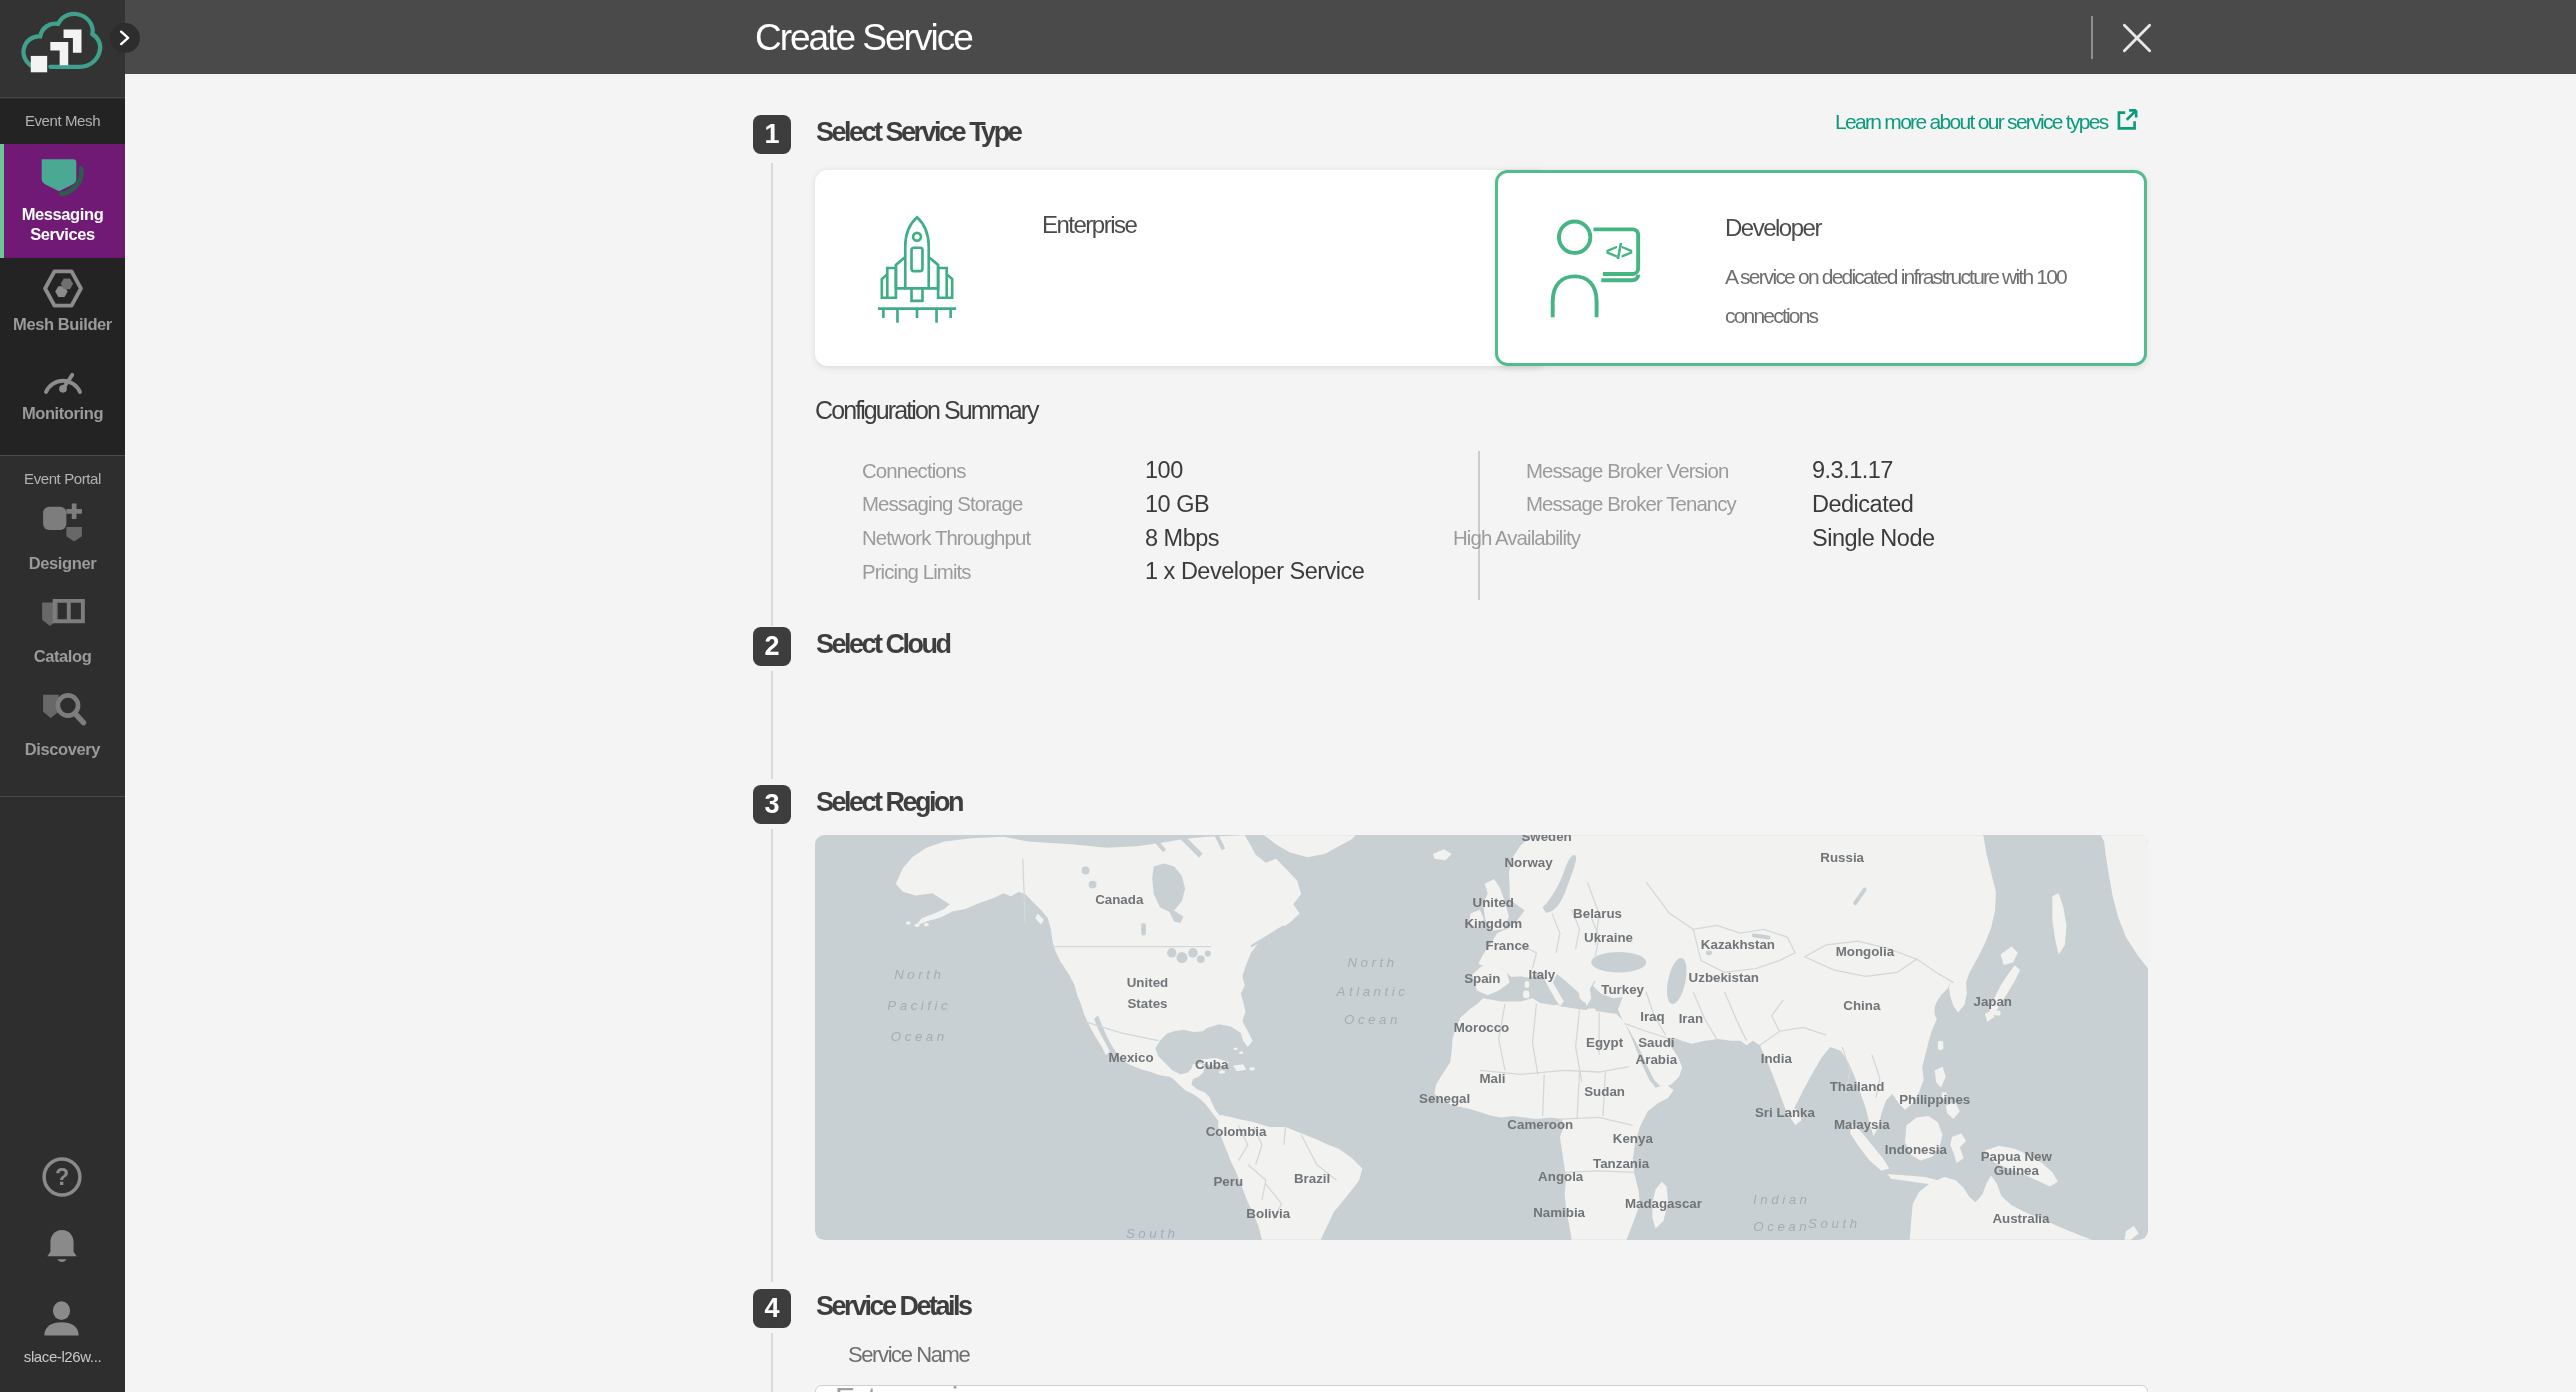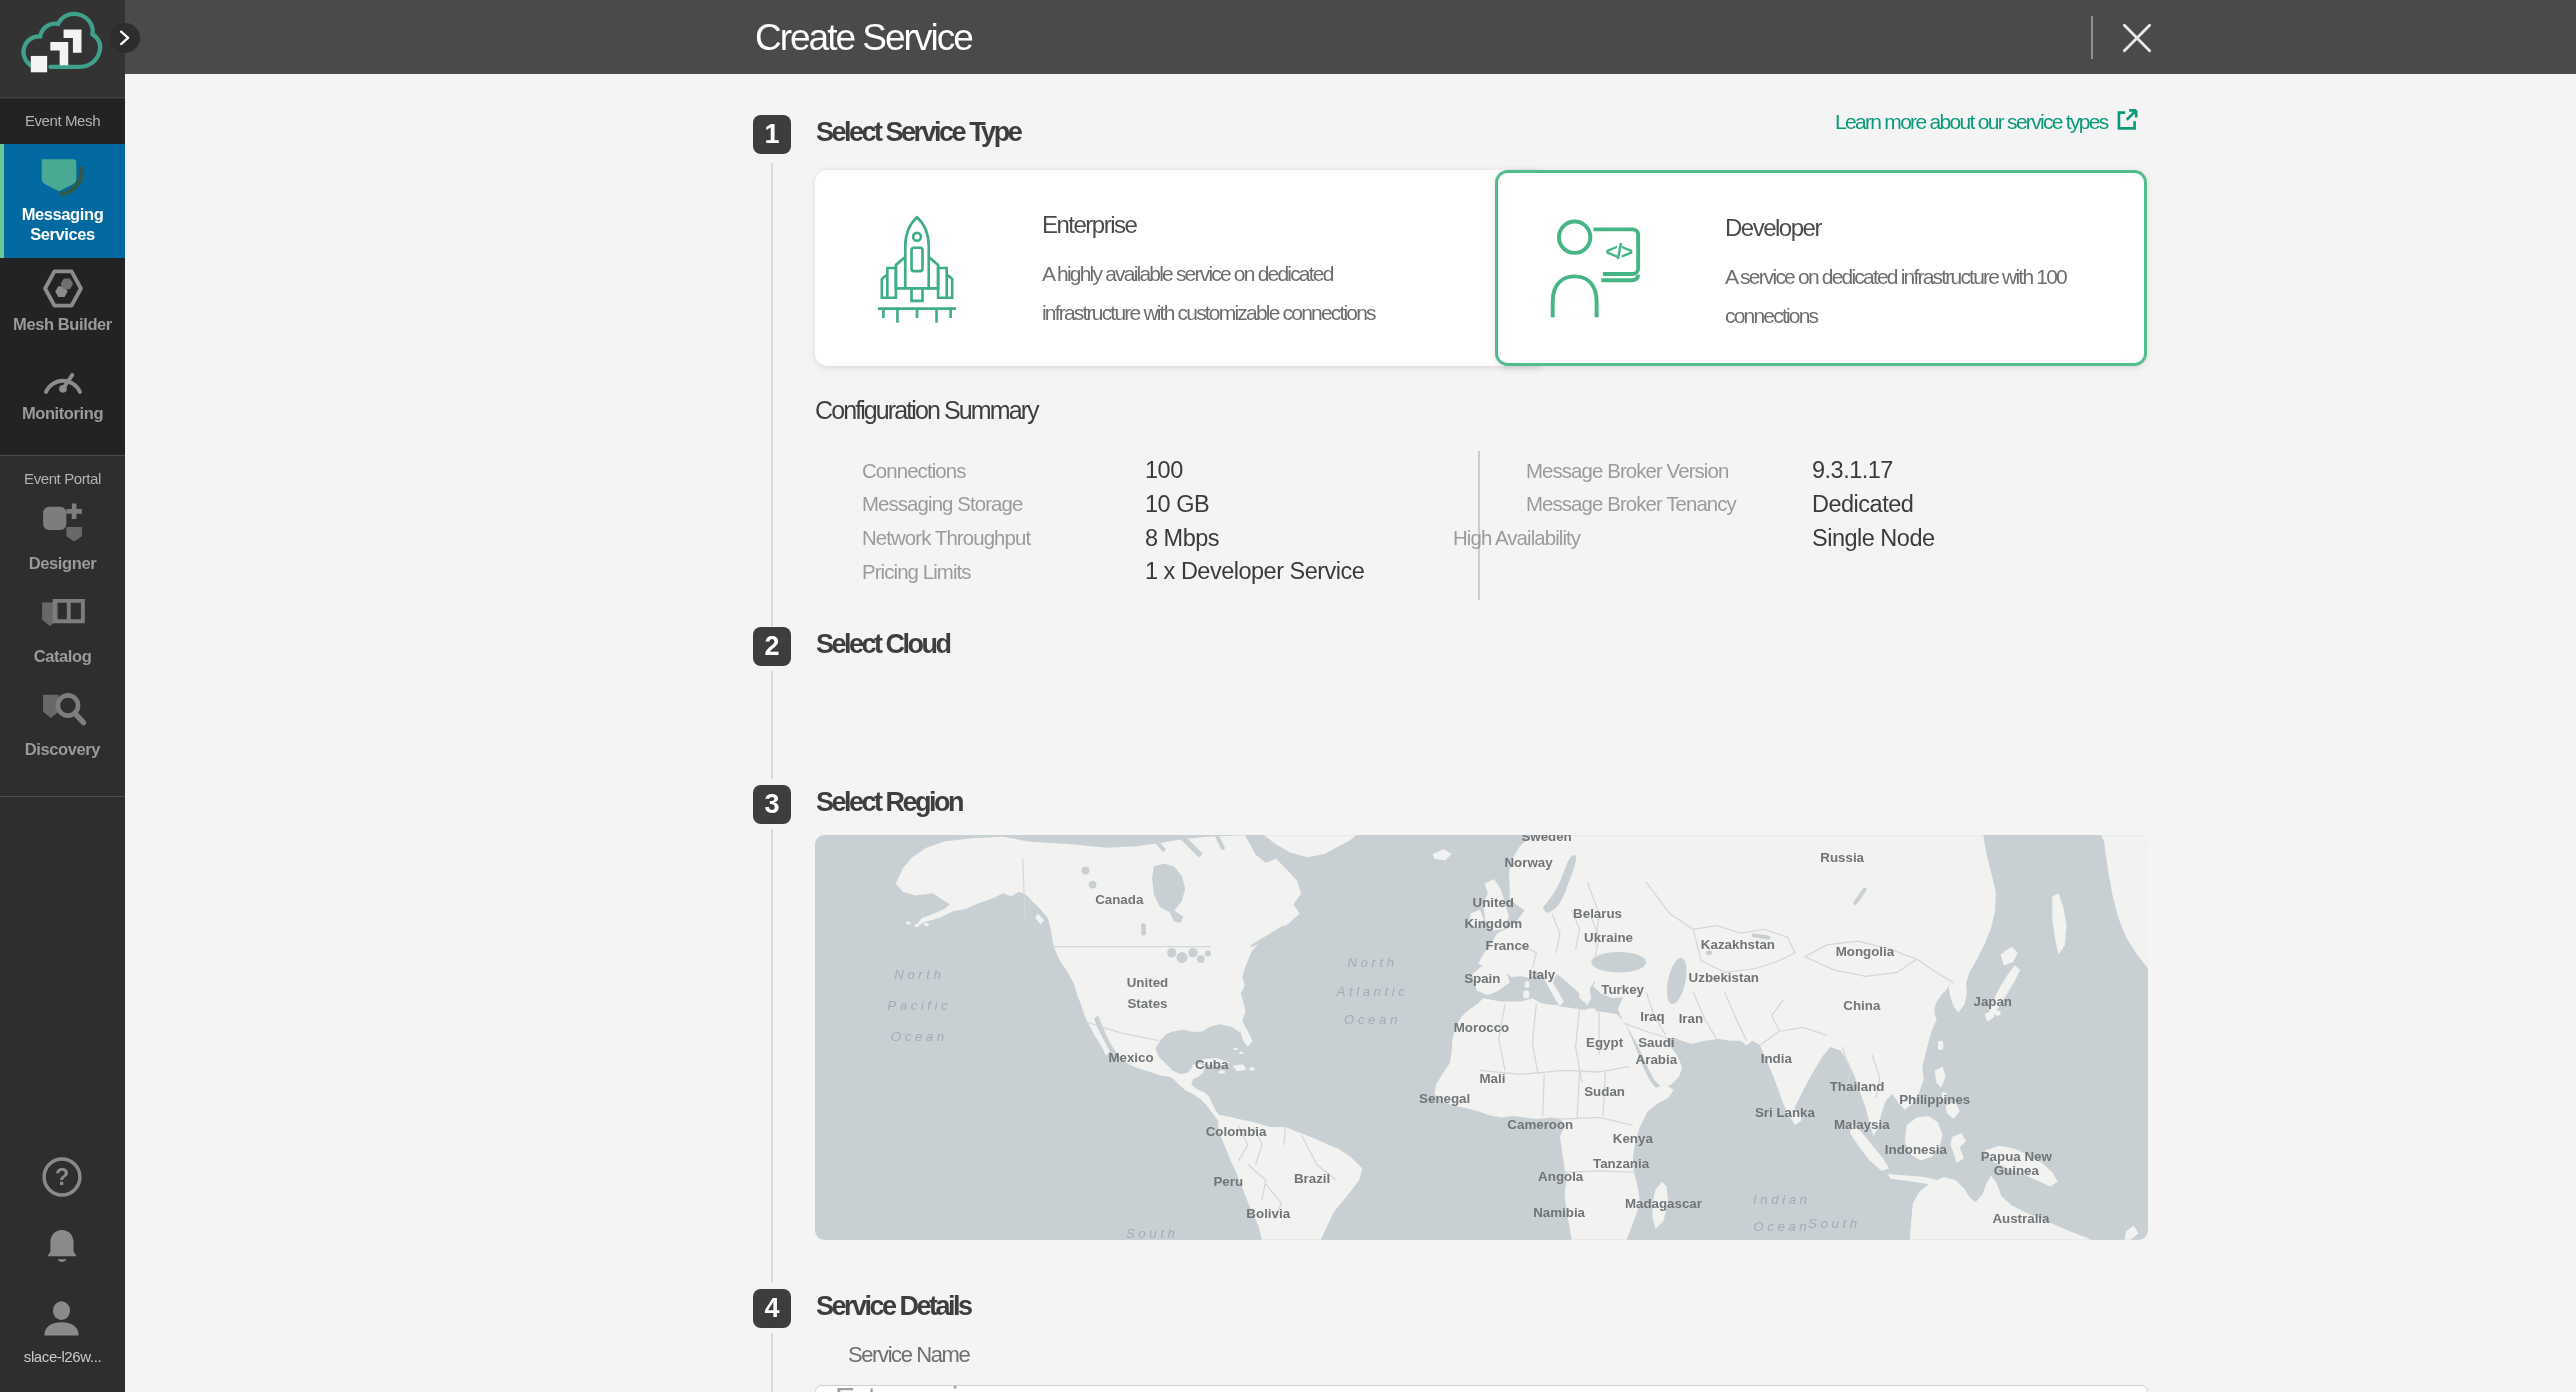--- a/index.html
+++ b/index.html
@@ -4,21 +4,21 @@
 <style>
 * { margin:0; padding:0; box-sizing:border-box; }
 html,body { width:2576px; height:1392px; overflow:hidden; font-family:"Liberation Sans", sans-serif; background:#f4f4f5; }
 
 
 #sidebar { position:absolute; left:0; top:0; width:125px; height:1392px; background:#2e2e2e; z-index:30; }
 #logoarea { position:absolute; left:0; top:0; width:125px; height:98px; background:#333333; border-bottom:0.8px solid #454545; }
 #meshgroup { position:absolute; left:0; top:99px; width:125px; height:357px; background:#232323; border-bottom:0.8px solid #4a4a4a; }
 .sec-label { width:125px; text-align:center; font-size:15px; color:#b2b2b2; letter-spacing:-0.4px; }
 .nav-label { width:125px; text-align:center; font-size:16.5px; font-weight:bold; color:#fdfdfd; letter-spacing:-0.4px; line-height:20.4px; }
-#msitem { position:absolute; left:0; top:45px; width:125px; height:114px; background:#0369a1; }
+#msitem { position:absolute; left:0; top:45px; width:125px; height:114px; background:#701a75; }
 #msitem .bar { position:absolute; left:0; top:0; width:3.9px; height:114px; background:#6cc796; }
 .dim { color:#9a9a9a; }
 #collapse { position:absolute; left:110px; top:23px; width:30px; height:30px; border-radius:50%; background:#2d2d2d; z-index:40; }
 #collapse svg { position:absolute; left:7.8px; top:7px; }
 
 
 #topbar { position:absolute; left:125px; top:0; width:2451px; height:74px; background:#4a4a4a; z-index:10; }
 #topbar .title { position:absolute; left:630px; top:16.5px; font-size:37px; color:#ffffff; letter-spacing:-2px; }
 #topbar .sep { position:absolute; left:1966px; top:15.7px; width:1.6px; height:43px; background:#8f8f8f; }
 #topbar .x { position:absolute; left:1997px; top:23px; }
@@ -170,21 +170,20 @@
         <path d="M82 70 L93 70 L93 108 L82 108 Z"></path>
         <path d="M17 78 L10 84 L10 108 L17 108"></path>
         <path d="M93 78 L100 84 L100 108 L93 108"></path>
         <path d="M48 96 L48 112 L62 112 L62 96"></path>
         <path d="M5 122 L105 122"></path>
         <path d="M12 122 L12 134 M30 122 L30 140 M55 122 L55 134 M80 122 L80 140 M98 122 L98 134"></path>
       </g>
       <circle cx="55" cy="30" r="5" fill="none" stroke="#3fae85" stroke-width="3.4"></circle>
     </svg>
     <div class="ctitle">Enterprise</div>
-    <div class="cdesc">A highly available service on dedicated<br>infrastructure with customizable connections</div>
   </div>
 
   <div class="card sel" style="left:1495px;width:652px;">
     <svg class="icon" width="98" height="110" viewBox="0 0 125 140" style="left:50px;top:39px;">
       <g fill="none" stroke="#45b584" stroke-width="5">
         <circle cx="34" cy="32" r="20"></circle>
         <path d="M6 134 L6 114 C6 92 18 82 34 82 C50 82 62 92 62 114 L62 134" stroke-linejoin="round"></path>
         <path d="M58 22 L108 22 C112 22 115 25 115 29 L115 72 C115 76 112 79 108 79 L70 79"></path>
         <path d="M68 87 L107 87 C112 87 115 84 115 80"></path>
       </g>

